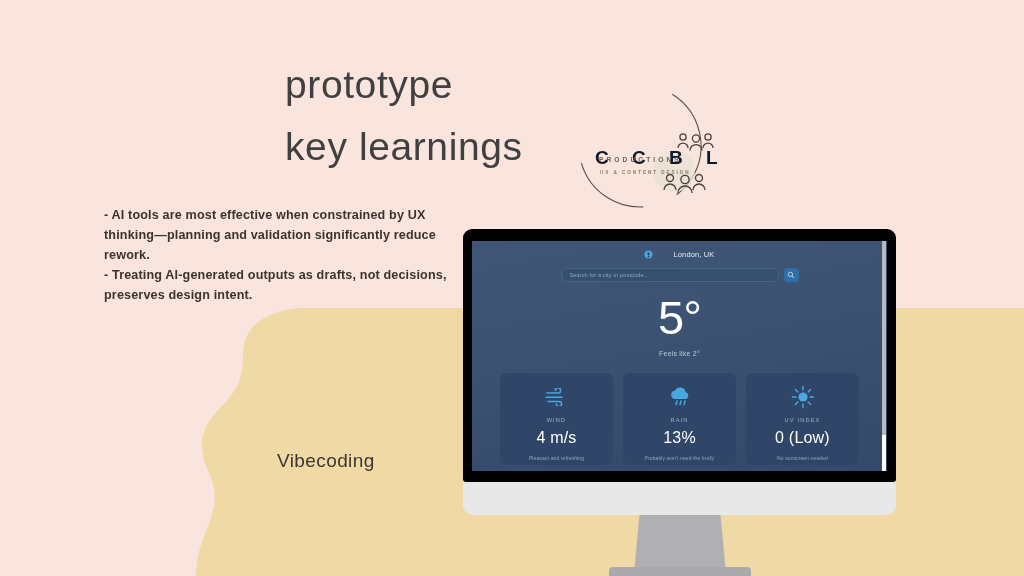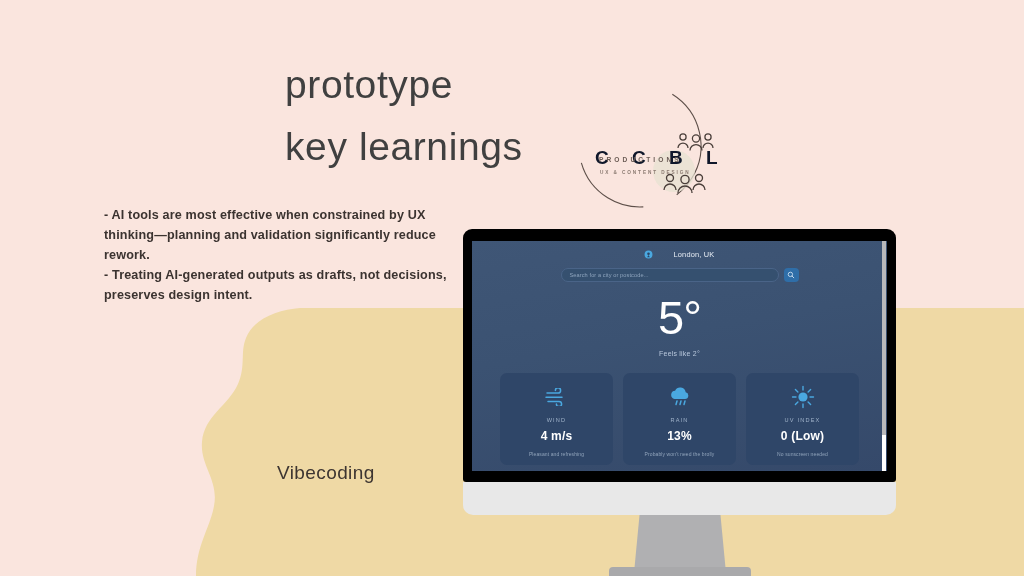--- a/index.html
+++ b/index.html
@@ -40,21 +40,21 @@
     font-size:12.6px;
     font-weight:bold;
     line-height:1.58;
     color:#3b3330;
     letter-spacing:0.15px;
   }
   .bullets p { margin:0; }
 
   
   .caption {
-    position:absolute; left:277px; top:458px; width:200px;
+    position:absolute; left:277px; top:446px; width:200px;
     font-size:19px; font-weight:400; color:#3d3531;
     line-height:1.62; letter-spacing:0.4px;
   }
 
   
   .logo { position:absolute; left:578px; top:83px; width:160px; height:130px; }
   .logo svg { position:absolute; left:0; top:0; }
   .logo-word {
     position:absolute; left:17px; top:48px;
     font-size:19px; font-weight:bold; letter-spacing:9px;
@@ -142,21 +142,21 @@
     display:flex; flex-direction:column; align-items:center;
     padding-top:13px;
   }
   .card-icon { height:22px; display:flex; align-items:center; justify-content:center; }
   .card-icon svg { display:block; }
   .card-label {
     margin-top:9px; font-size:5.6px; color:#9fb2c9;
     letter-spacing:1.2px; text-transform:uppercase;
   }
   .card-value {
-    margin-top:6px; font-size:12px; font-weight:bold; color:#fff; letter-spacing:.2px;
+    margin-top:6px; font-size:16px; font-weight:normal; color:#fff; letter-spacing:.2px;
   }
   .card-note {
     margin-top:8px; font-size:5px; color:#91a4bb; letter-spacing:.1px; text-align:center;
   }
 
   
   .scrolltrack {
     position:absolute; right:1px; top:0; width:4px; height:100%;
     background:#b9b9bb;
   }

